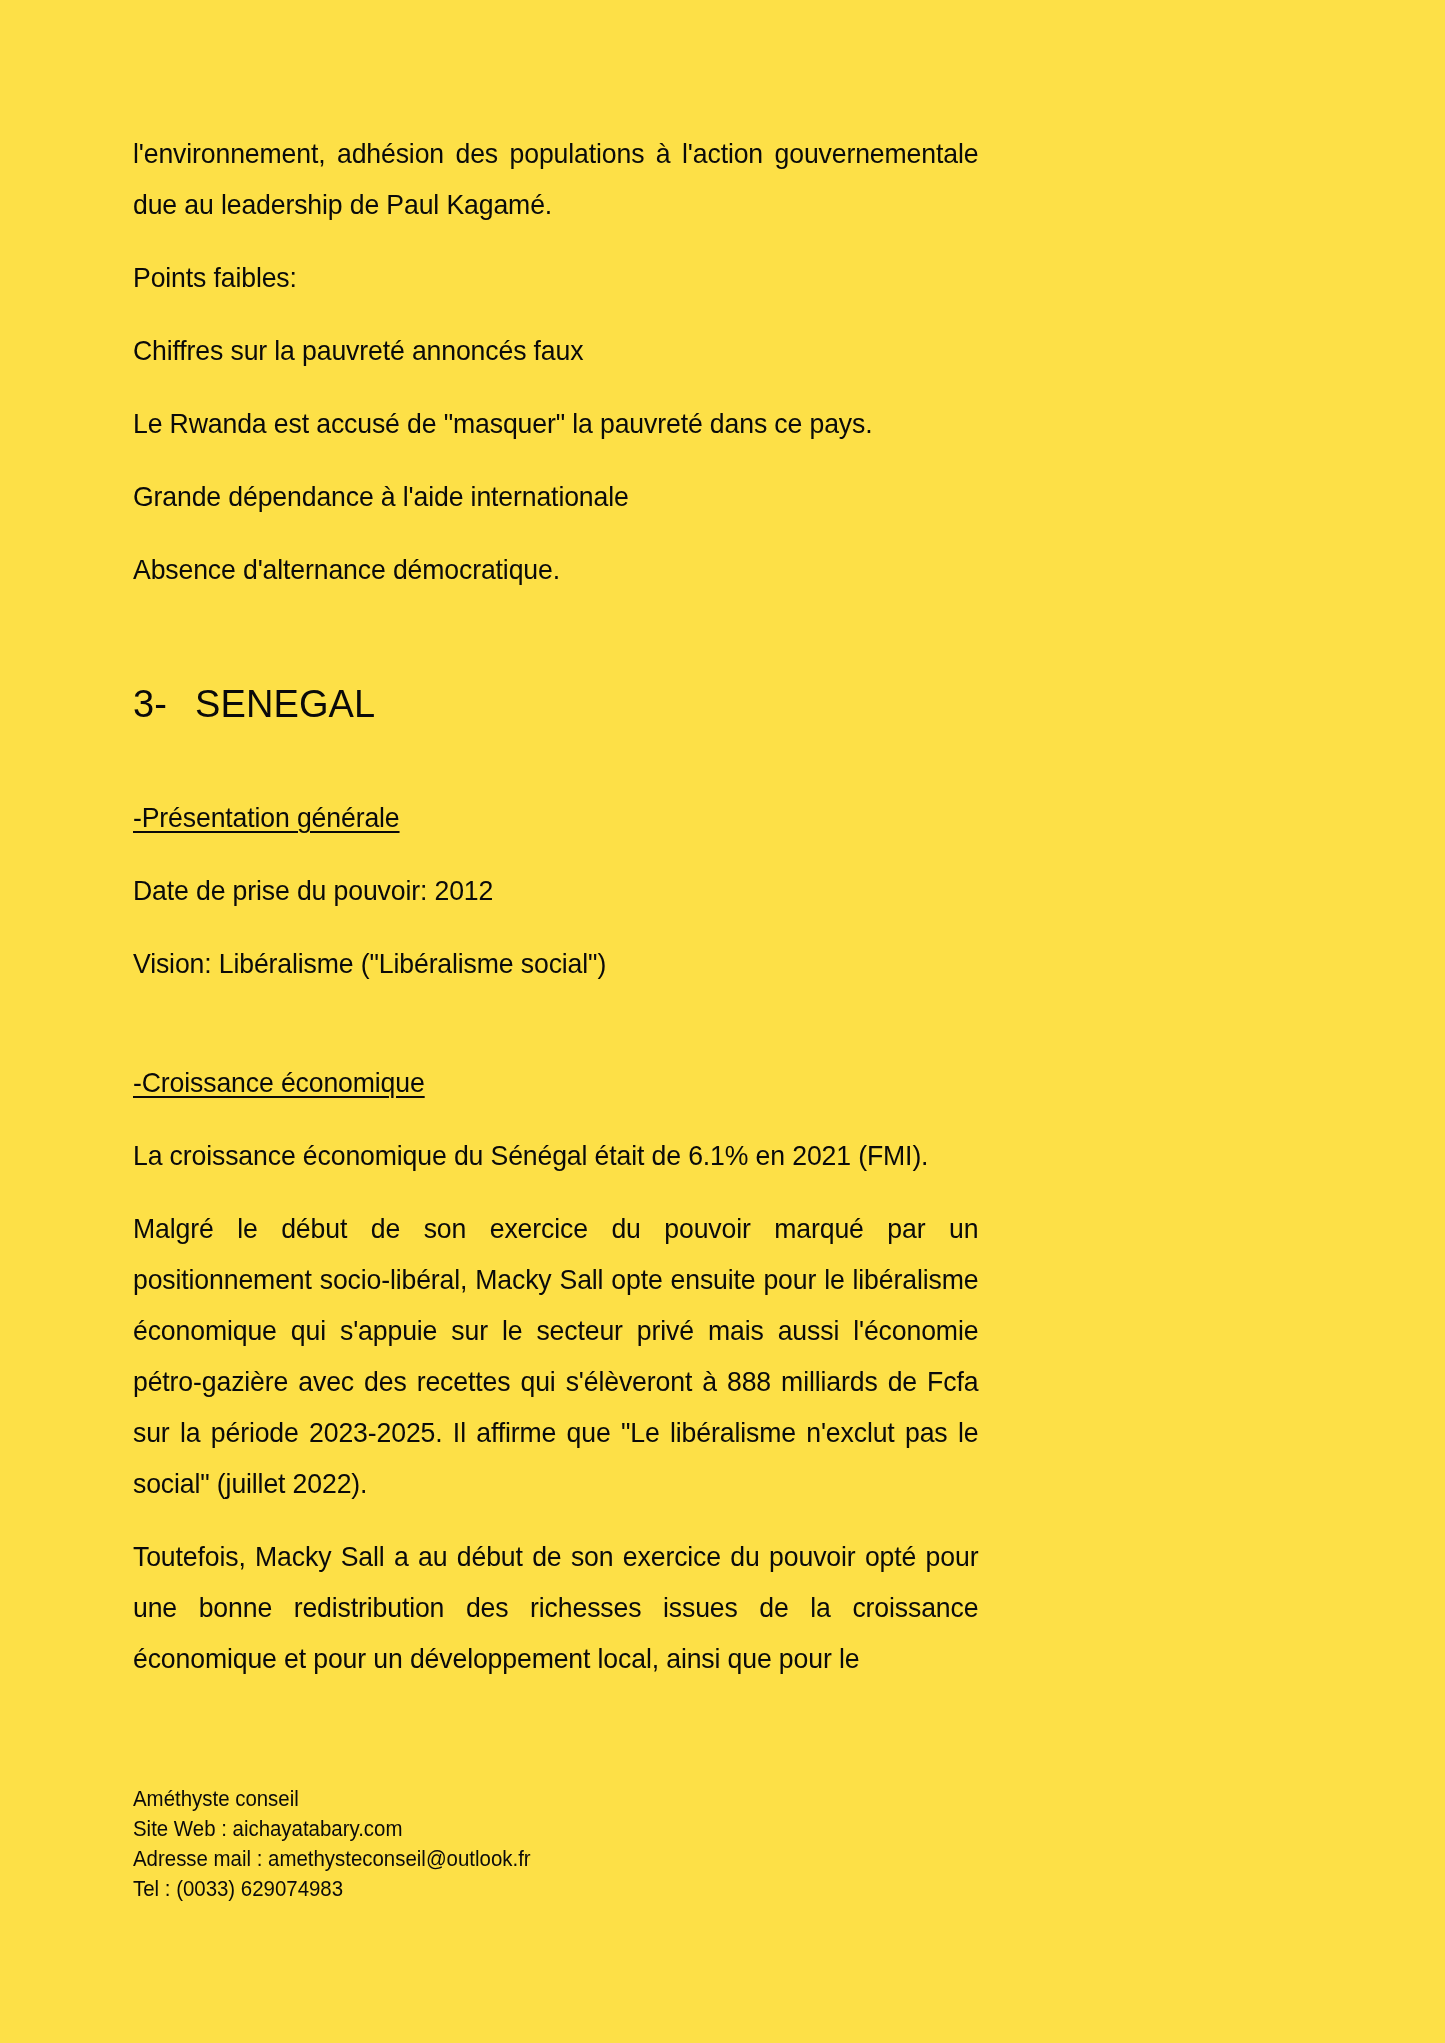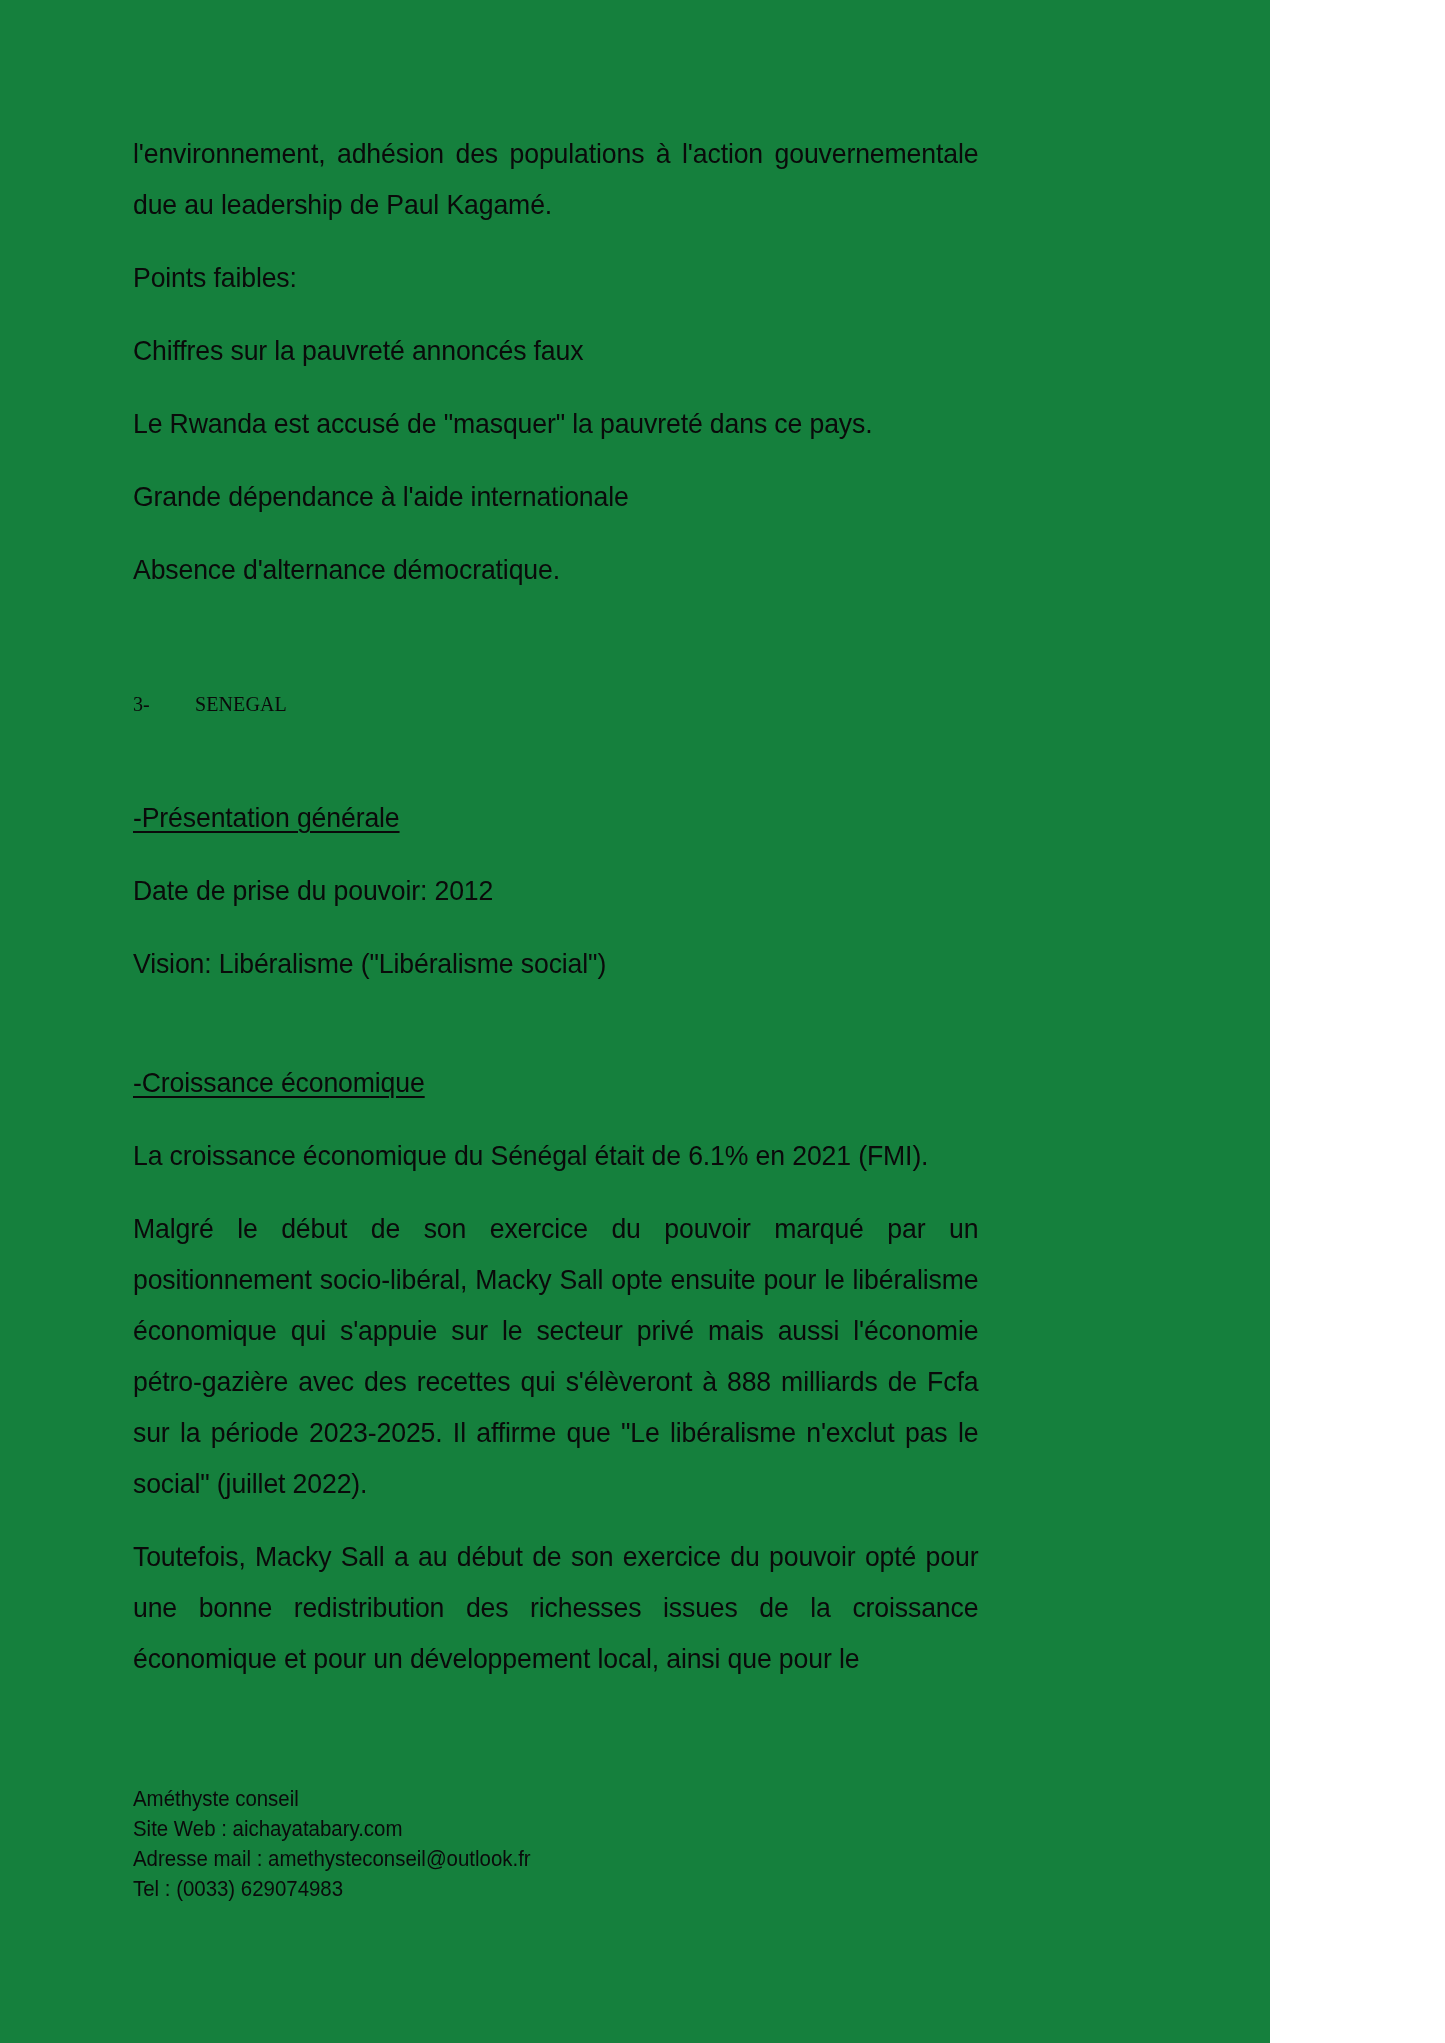--- a/index.html
+++ b/index.html
@@ -7,23 +7,23 @@
     margin: 0;
     padding: 0;
     background: #ffffff;
   }
   body {
     font-family: "Liberation Sans", "DejaVu Sans", sans-serif;
     color: #000000;
   }
   .page {
     position: relative;
-    width: 1270px;
+    width: 1445px;
     height: 2043px;
-    background: #15803d;
+    background: #fde047;
     box-sizing: border-box;
     overflow: hidden;
   }
   .content {
     position: absolute;
     left: 133px;
     top: 128px;
     width: 845px;
   }
   
@@ -42,22 +42,22 @@
     text-align: justify;
     text-align-last: left;
   }
   .heading-underline {
     text-decoration: underline;
     text-underline-offset: 4px;
     text-decoration-thickness: 2px;
   }
   
   .section-heading {
-    font-family: Liberation Serif, serif;
-    font-size: 20px;
+    font-family: Liberation Sans, sans-serif;
+    font-size: 38px;
     line-height: 51px;
     color: #0a0a0a;
     margin: 0;
     letter-spacing: 0.1px;
   }
   .section-heading .num { display: inline-block; width: 62px; }
   .spacer-md { height: 46px; }
   .spacer-lg { height: 62px; }
 
   .footer {

